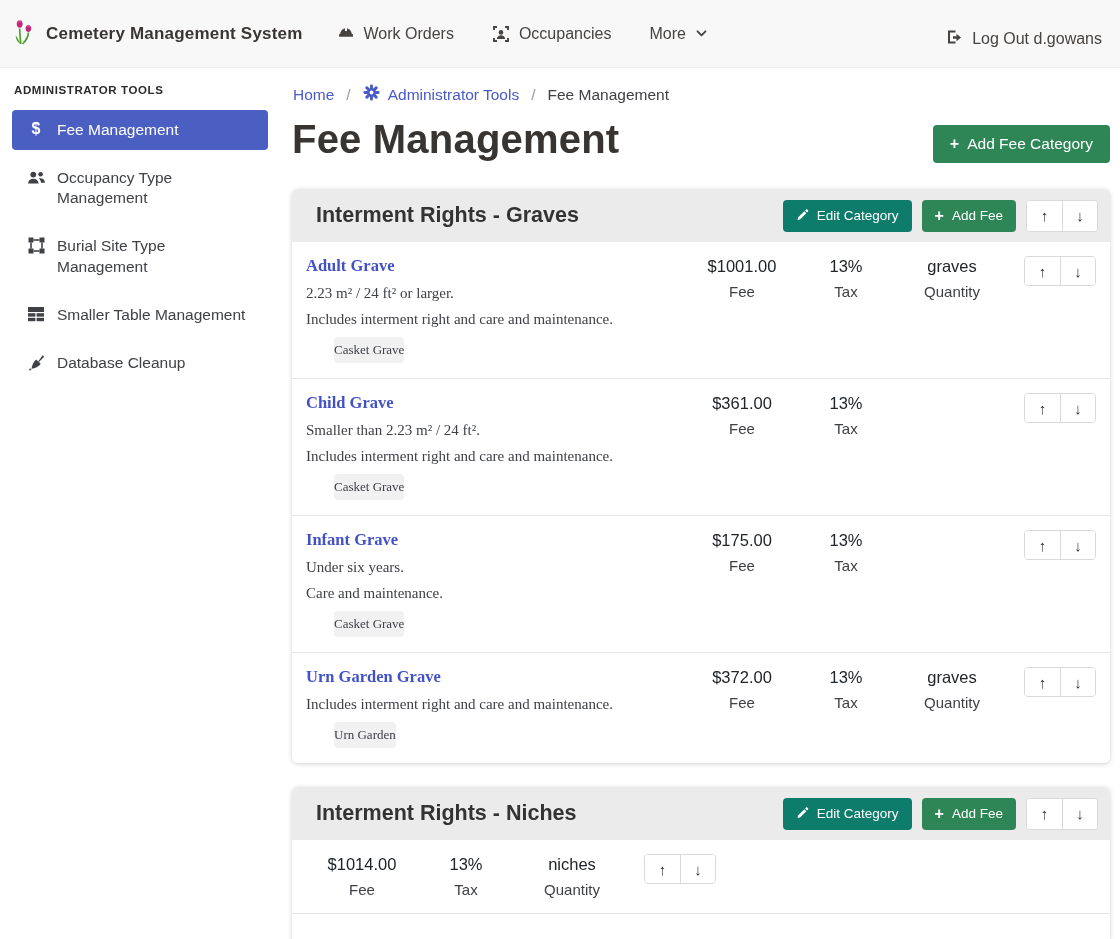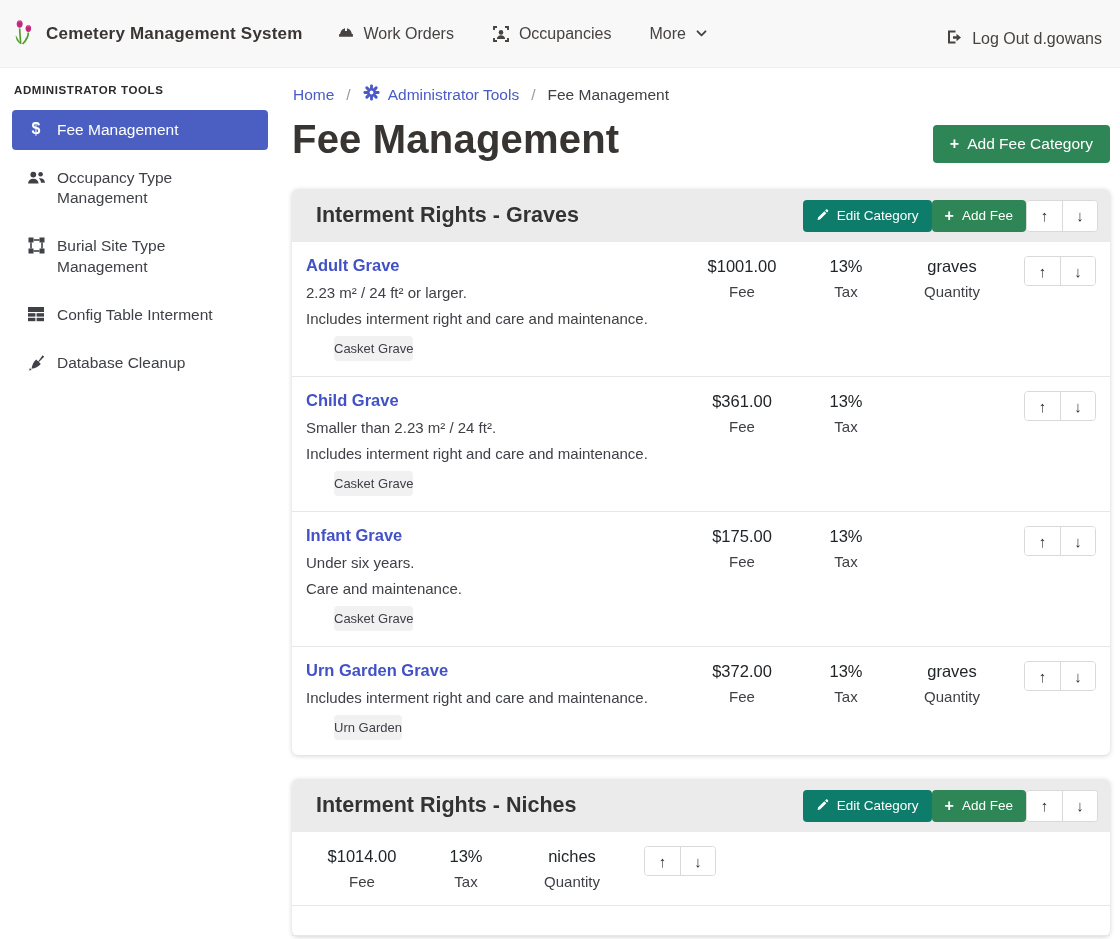--- a/index.html
+++ b/index.html
@@ -43,33 +43,33 @@
   .btn { display:inline-flex; align-items:center; gap:8px; border:none; border-radius:4px;
     color:#fff; cursor:pointer; font-family:inherit; }
   .btn-add-category { background:#2e8656; font-size:15.5px; padding:10px 17px; margin-top:8px; }
   .plus-glyph { font-size:16px; font-weight:bold; line-height:1; }
 
   
   .category-card { border-radius:6px; box-shadow:0 1px 5px rgba(0,0,0,.18); margin-bottom:24px; background:#fff; }
   .category-header { background:#ebebeb; border-radius:6px 6px 0 0; padding:10px 12px 10px 24px;
     display:flex; align-items:center; justify-content:space-between; min-height:53px; }
   .category-title { font-size:21.5px; font-weight:600; color:#333; }
-  .category-actions { display:flex; align-items:center; }
+  .category-actions { display:flex; align-items:center; gap:10px; }
   .btn-edit { background:#0e7c6b; font-size:13.5px; padding:8px 13px; }
   .btn-addfee { background:#2e8656; font-size:13.5px; padding:8px 13px; }
   .arrow-group { display:flex; background:#fff; border:1px solid #d9d9d9; border-radius:4px; overflow:hidden; }
   .arrow-btn { width:35px; height:30px; background:#fff; border:none; cursor:pointer;
     font-size:15px; color:#333; font-family:inherit; display:flex; align-items:center; justify-content:center; }
   .arrow-btn + .arrow-btn { border-left:1px solid #d9d9d9; }
 
   
   .fee-row { display:flex; padding:14px 14px 15px 14px; border-bottom:1px solid #e7e7e8; }
   .fee-row:last-child { border-bottom:none; }
   .category-card:last-child .fee-list::after { content:""; display:block; border-top:1px solid #e7e7e8; }
-  .fee-main { flex:1; min-width:0; }
+  .fee-main { flex:1; min-width:0;font-family:Liberation Serif, serif; }
   .fee-name { font-size:16.5px; font-weight:bold; color:#4252c6; text-decoration:none; cursor:pointer; display:inline-block; }
   .fee-desc { font-size:15px; color:#3f4147; margin-top:9px; }
   .fee-tag { display:inline-block; margin-top:9px; background:#f1f1f2; border-radius:4px;
     padding:5px 0; font-size:13px; color:#3f4147;margin-left:28px; }
   .fee-col { text-align:center; flex-shrink:0; padding-top:1px; }
   .col-fee { width:112px; }
   .col-tax { width:96px; }
   .col-qty { width:116px; }
   .fee-value { font-size:16.5px; color:#212529; }
   .fee-col-label { font-size:15px; color:#3f4147; margin-top:7px; }
@@ -186,21 +186,21 @@
     <div class="side-item">
       <span class="s-icon">
         <svg width="18" height="16" viewBox="0 0 18 16" fill="#3f4147">
           <path d="M1 1h16v5H1z"></path>
           <rect x="1" y="7.2" width="7.4" height="3.4"></rect>
             <rect x="9.6" y="7.2" width="7.4" height="3.4"></rect>
           <rect x="1" y="11.8" width="7.4" height="3.4"></rect>
             <rect x="9.6" y="11.8" width="7.4" height="3.4"></rect>
         </svg>
       </span>
-      <span>Config Table Interment</span>
+      <span>Smaller Table Management</span>
     </div>
 
     <div class="side-item">
       <span class="s-icon">
         <svg width="18" height="18" viewBox="0 0 18 18" fill="#3f4147">
           <path d="M15.6 1.2l1.6 1.6-5.3 5.3 1.9 1.9c-2.2 2.7-5.7 4.3-9.3 4.8.5-3.6 2.1-7.1 4.8-9.3l1.9 1.9z"></path>
           <path d="M2.2 16.5l2.5-.6-1.9-1.9z"></path>
         </svg>
       </span>
       <span>Database Cleanup</span>

